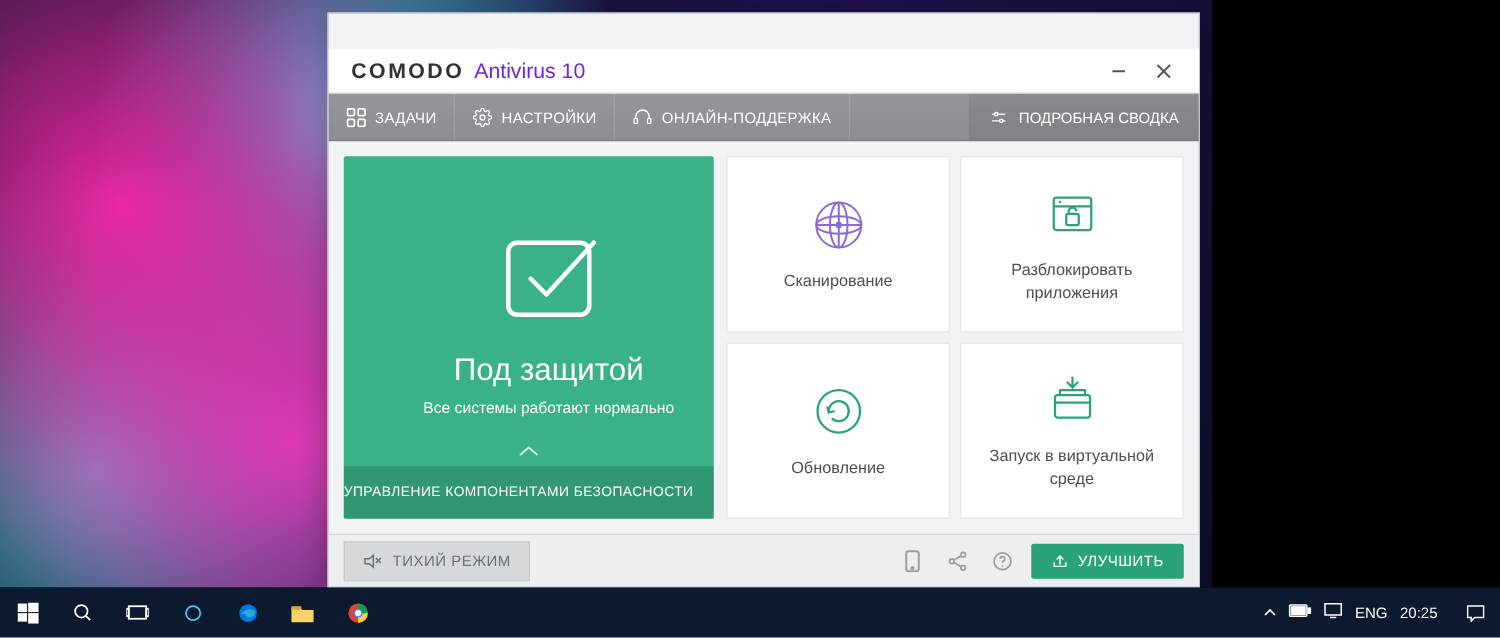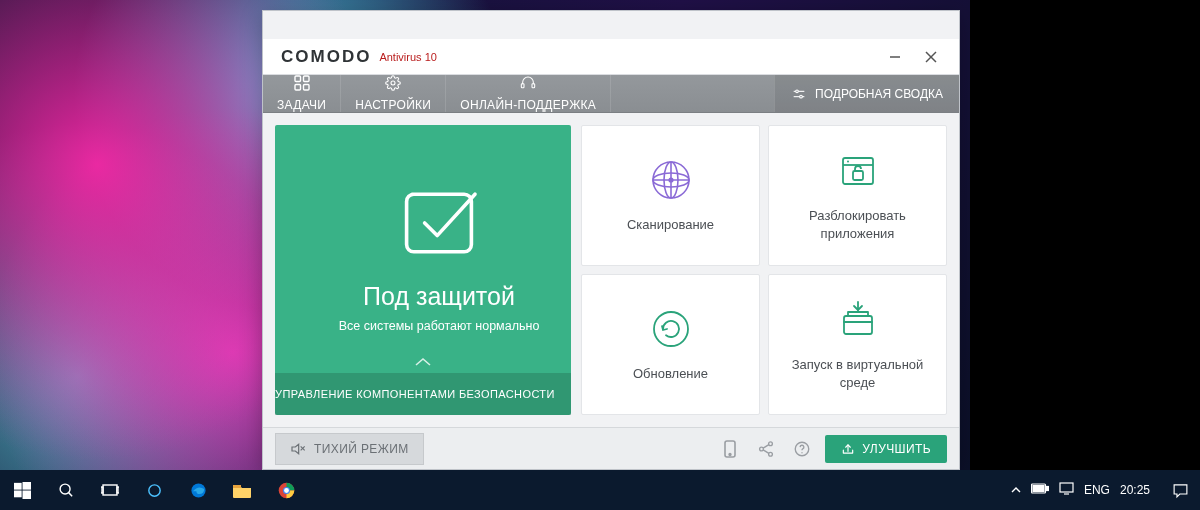--- a/index.html
+++ b/index.html
@@ -37,39 +37,38 @@
   .titlebar {
     height: 36px; background: #fff;
     display: flex; align-items: center;
     border-bottom: 1px solid #dadce0;
     padding: 0 10px 0 18px;
     margin-top: 28px;
   }
   .logo-text {
     font-weight: 700; letter-spacing: 2px; font-size: 17px; color: #2f3336;
   }
-  .logo-sub { color: #b91c1c; font-size: 11px; margin-left: 8px; }
+  .logo-sub { color: #6d28d9; font-size: 17px; margin-left: 8px; }
   .title-spacer { flex: 1; }
   .winbtn {
     width: 36px; height: 32px; display:flex; align-items:center; justify-content:center;
     color:#555; cursor:pointer; font-size:14px;
   }
 
   
   .toolbar {
     height: 38px;
     background: linear-gradient(#94989c, #8a8e92);
     display: flex; align-items: stretch; color: #fff; font-size: 12px;
     border-bottom: 1px solid #7b7f83;
   }
   .tool-item {
     display:flex; align-items:center; gap:7px; padding:0 14px; cursor:pointer;
     border-right:1px solid rgba(255,255,255,0.12);
     letter-spacing:0.3px;
-    flex-direction:column;
   }
   .tool-spacer { flex:1; }
   .tool-summary {
     display:flex; align-items:center; gap:8px; padding:0 16px; cursor:pointer;
     background:rgba(0,0,0,0.08);
     border-left:1px solid rgba(255,255,255,0.12);
   }
 
   
   .content {

